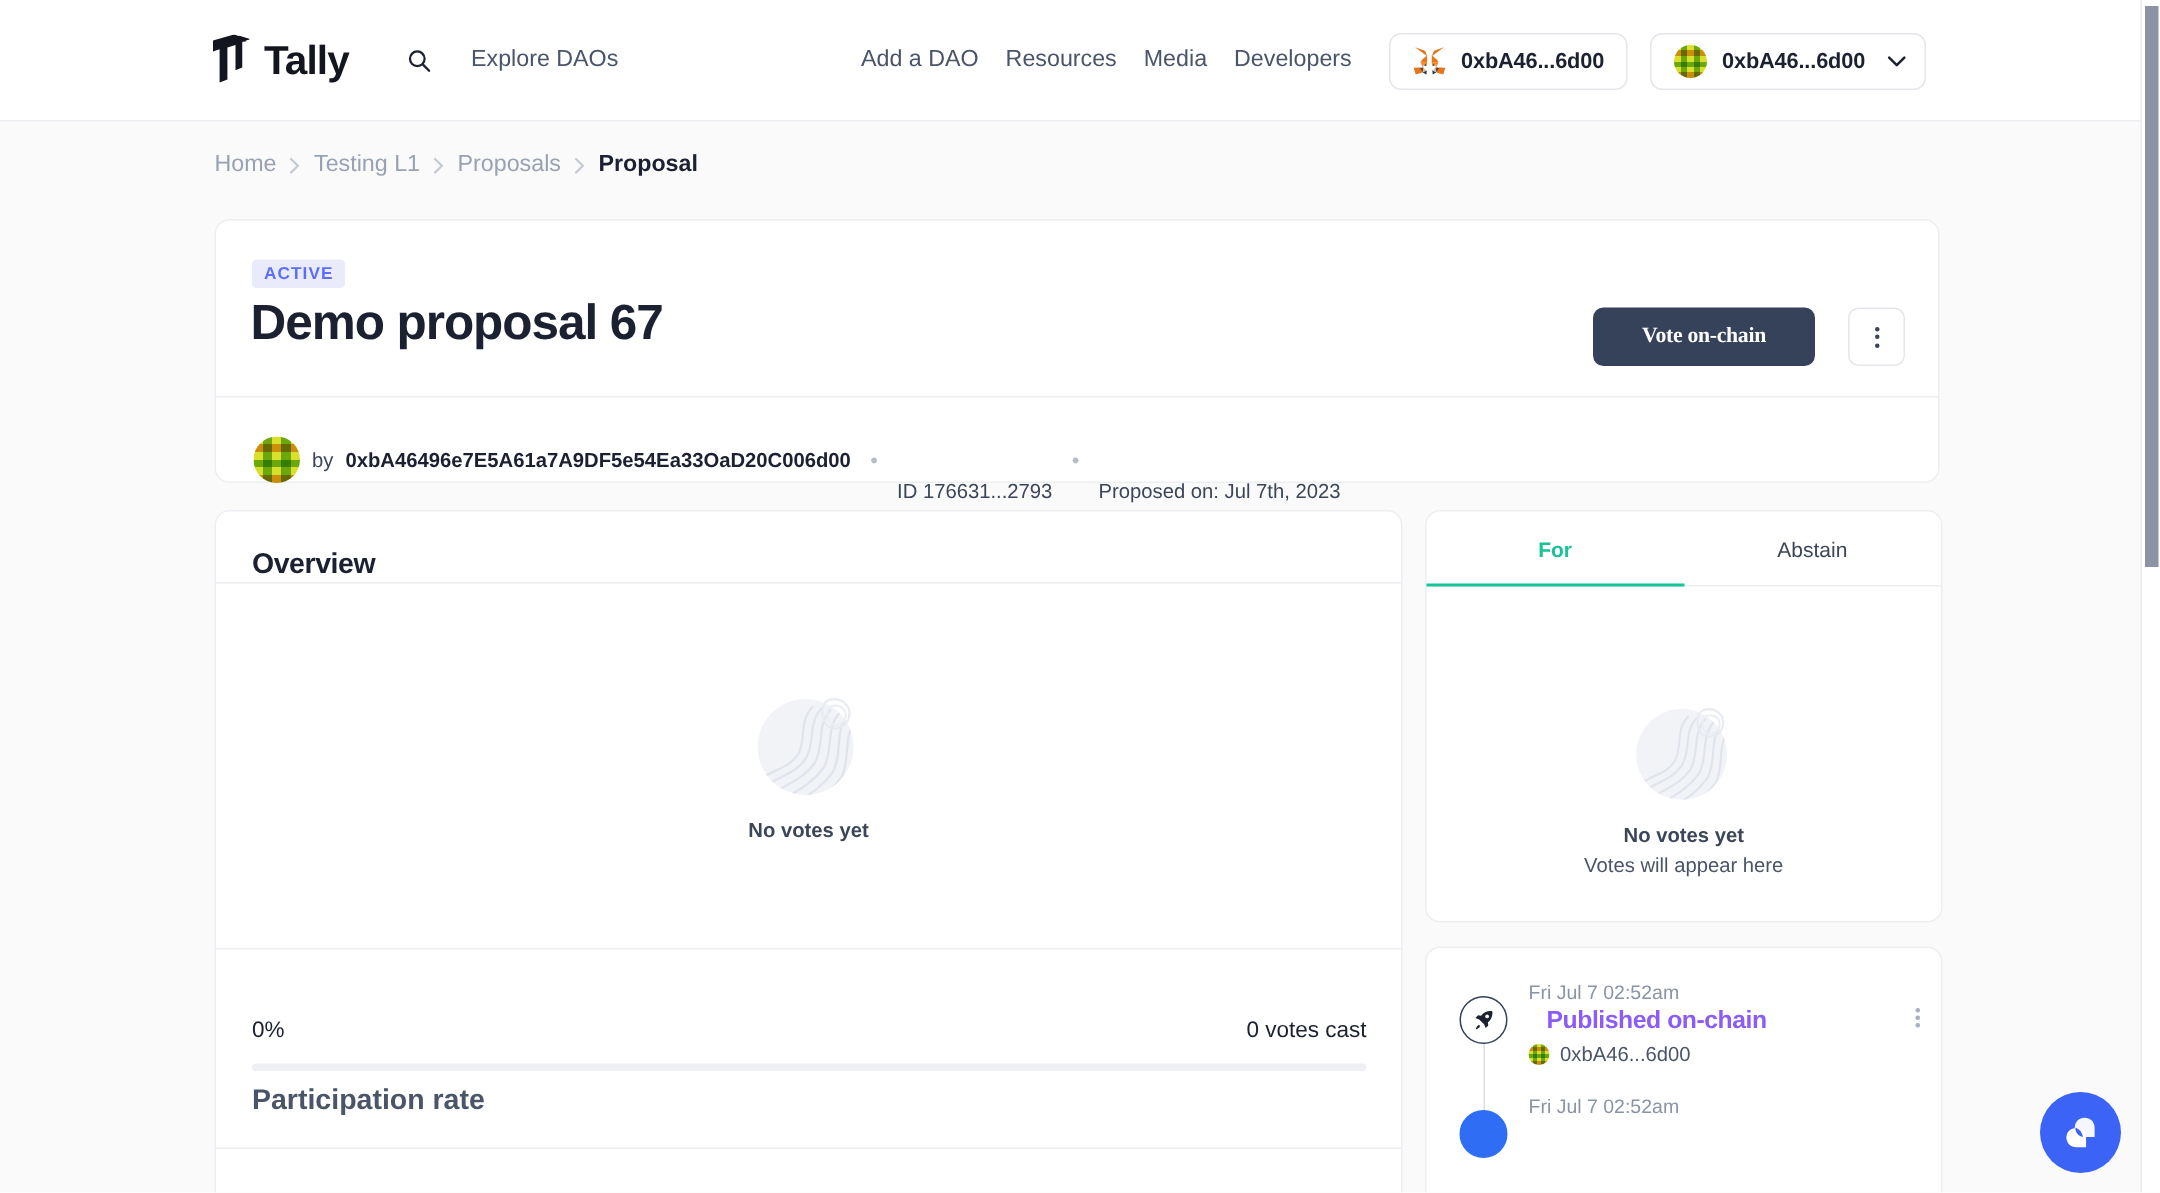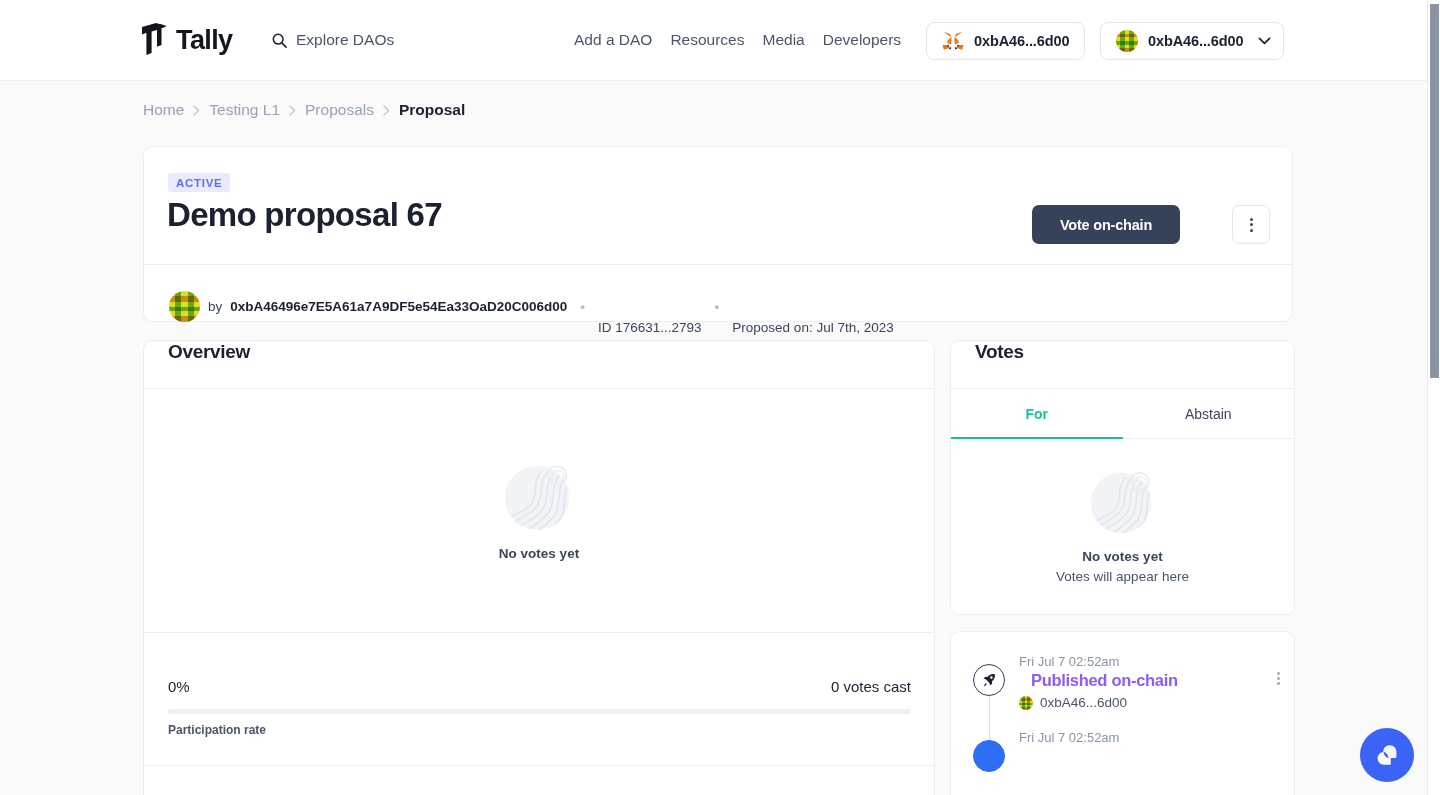--- a/index.html
+++ b/index.html
@@ -28,21 +28,21 @@
     position: absolute; left: 140px; top: 23px;
     display: flex; align-items: center; gap: 8px;
   }
   .logo-mark { width: 28px; height: 34px; display:block; }
   .logo-text {
     font-size: 27px; font-weight: 700; letter-spacing: -0.6px;
     color: #14161f; line-height: 34px;
   }
   .explore {
     position: absolute; left: 272px; top: 31px;
-    display: flex; align-items: center; gap: 9px;
+    display: flex; align-items: center; gap: 27px;
     cursor: pointer;
   }
   .explore-label { font-size: 15.5px; color: #4a5568; }
   .search-ico { width:15px; height:15px; display:block; }
 
   .nav-links {
     position: absolute; left: 573px; top: 31px;
     display: flex; align-items: center; gap: 16px;
   }
   .nav-links a {
@@ -104,25 +104,25 @@
     background: #e9ebfb; color: #5c6ef8;
     font-size: 11.5px; font-weight: 700; letter-spacing: 0.7px;
     padding: 4px 8px 3px; border-radius: 3px;
   }
   .prop-title {
     position: absolute; left: 167px; top: 194px;
     font-size: 33px; font-weight: 700; color: #1b2130;
     letter-spacing: -0.7px; line-height: 42px;
   }
   .vote-btn {
-    position: absolute; left: 1032px; top: 205px;
+    position: absolute; left: 1062px; top: 205px;
     width: 148px; height: 39px;
     background: #36415a; color: #fff;
     border: none; border-radius: 7px;
-    font-family: Liberation Sans, sans-serif; font-size: 14.5px; font-weight: 700;
+    font-family: Liberation Serif, serif; font-size: 14.5px; font-weight: 700;
     letter-spacing: -0.2px;
     cursor: pointer;
   }
   .kebab-btn {
     position: absolute; left: 1232px; top: 205px;
     width: 38px; height: 39px;
     background: #fff; border: 1px solid #e3e6ea; border-radius: 7px;
     display: flex; align-items: center; justify-content: center;
     cursor: pointer;
   }
@@ -138,21 +138,21 @@
     display: flex; align-items: center; gap: 8px;
     font-size: 13.5px; color: #1b2130; font-weight: 700;
   }
   .meta-by { color: #3c4659; font-weight: 400; }
   .meta-dot { color: #b6bdc9; margin: 0 5px; font-weight: 700; }
   .meta-sub { color: #3c4659; font-weight: 400; margin-top: 43px; }
 
   
   #overview-card { left: 143px; top: 340px; width: 792px; height: 470px; }
   .card-head {
-    height: 48px; display: flex; align-items: flex-start;
+    height: 48px; display: flex; align-items: flex-end;
     padding-left: 24px; border-bottom: 1px solid #eceef1;
   }
   .card-head-title { font-size: 19px; font-weight: 700; color: #1b2130; letter-spacing: -0.3px; }
 
   .empty-block {
     display: flex; flex-direction: column; align-items: center;
     justify-content: center;
   }
   #overview-empty { position: absolute; left: 0; top: 48px; width: 790px; height: 242px; }
   .empty-title { font-size: 13.5px; font-weight: 700; color: #3c4659; margin-top: 13px; }
@@ -165,21 +165,21 @@
     display: flex; justify-content: space-between; align-items: baseline;
   }
   .part-pct { font-size: 15px; color: #1b2130; }
   .part-cast { font-size: 15px; color: #1b2130; }
   .part-bar {
     position: absolute; left: 24px; top: 368px; width: 743px; height: 5px;
     background: #eef0f3; border-radius: 3px;
   }
   .part-label {
     position: absolute; left: 24px; top: 382px;
-    font-size: 12px; font-weight: 700; color: #4a5568;
+    font-size: 19px; font-weight: 700; color: #4a5568;
   }
   .ov-divider2 { position: absolute; left: 0; top: 424px; width: 790px; height: 1px; background: #eceef1; }
 
   
   #votes-card { left: 950px; top: 340px; width: 345px; height: 275px; }
   .tabs { display: flex; height: 50px; border-bottom: 1px solid #eceef1; }
   .tab {
     flex: 1; display: flex; align-items: center; justify-content: center;
     font-size: 14px; color: #3c4659; cursor: pointer; position: relative;
   }
@@ -378,23 +378,20 @@
       <span class="part-pct">0%</span>
       <span class="part-cast">0 votes cast</span>
     </div>
     <div class="part-bar"></div>
     <span class="part-label">Participation rate</span>
 
     <div class="ov-divider2"></div>
   </div>
 
   <div class="card" id="votes-card">
-    <div class="card-head">
-      <span class="card-head-title">Votes</span>
-    </div>
 
     <div class="tabs">
       <div class="tab active">For</div>
       <div class="tab">Abstain</div>
     </div>
 
     <div class="empty-block" id="votes-empty">
       <svg width="70" height="70" viewBox="0 0 74 74">
         <defs>
           <clipPath id="cc2">

